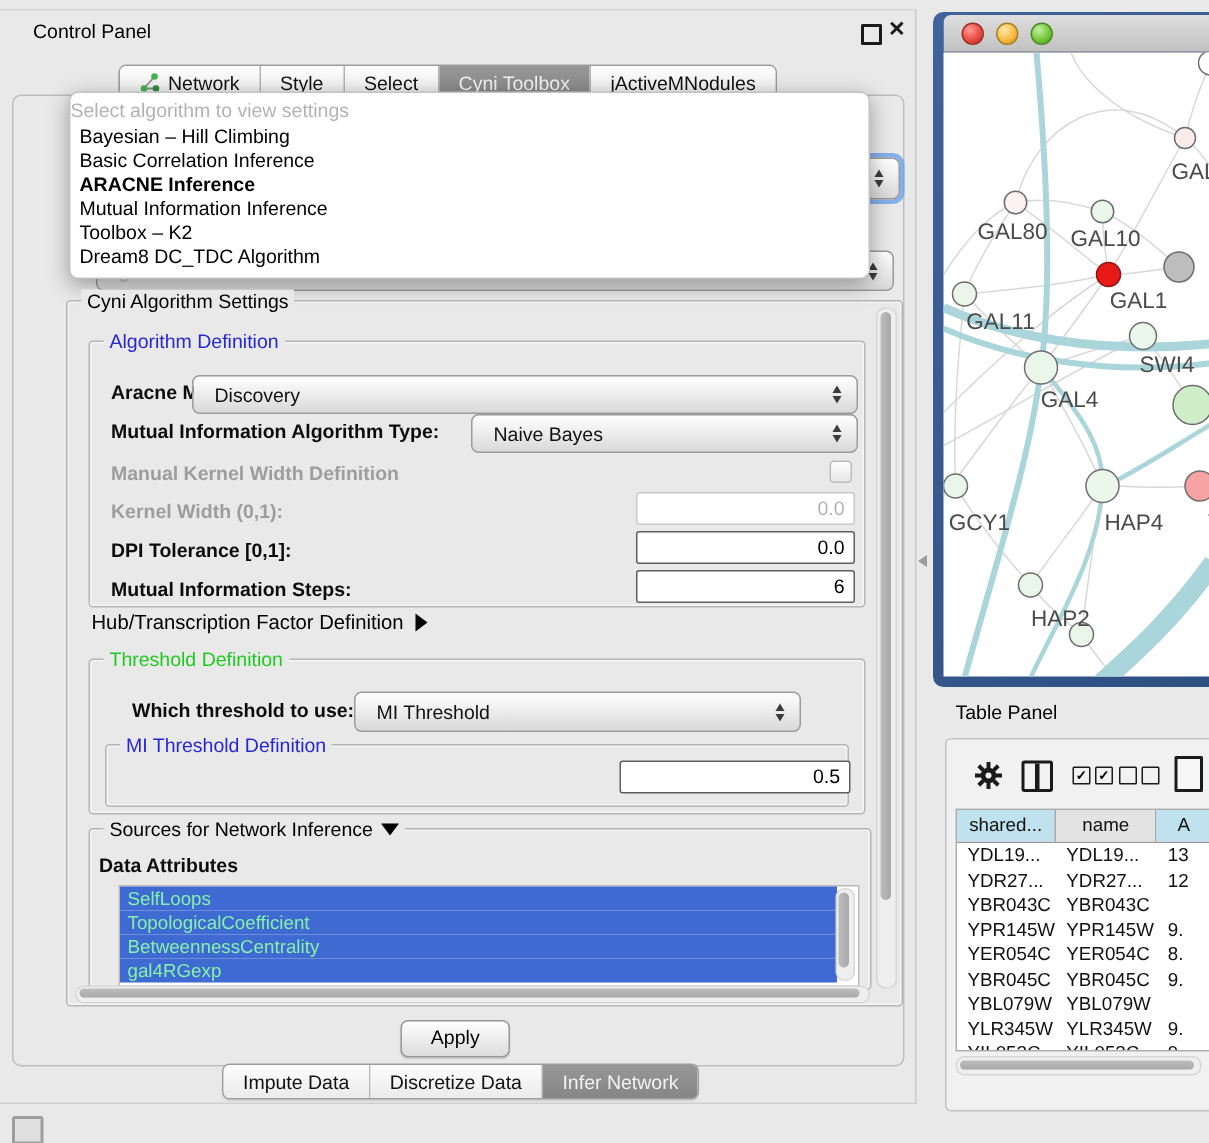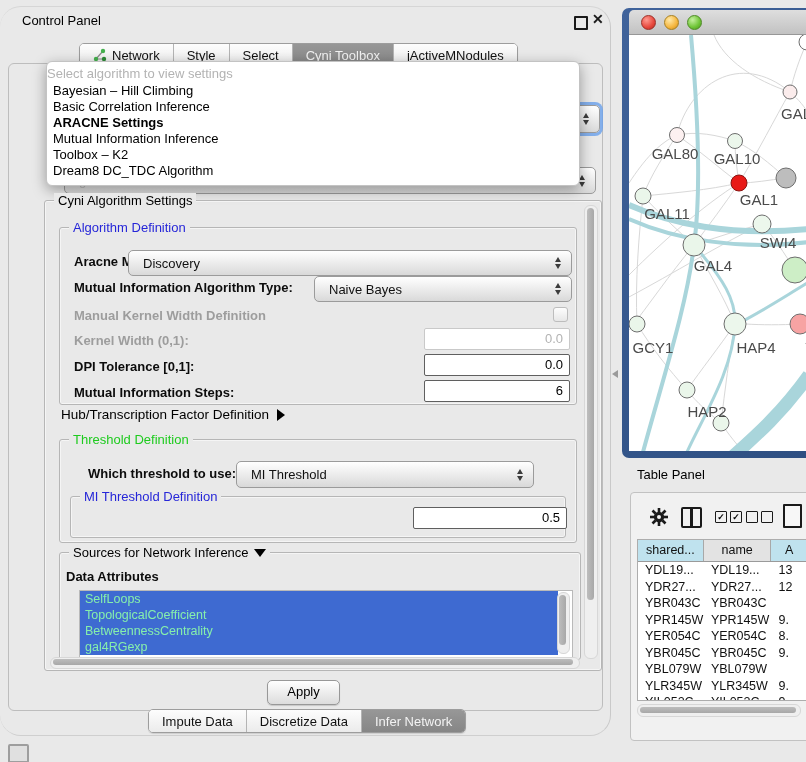--- a/index.html
+++ b/index.html
@@ -1,21 +1,21 @@
 <!DOCTYPE html>
 <html><head>
 <meta charset="utf-8">
 <style>
   html,body{margin:0;padding:0;}
   body{width:806px;height:762px;overflow:hidden;background:#e9e9e9;
        font-family:"Liberation Sans", sans-serif; position:relative;}
   .abs{position:absolute;}
   
   #control-panel{left:0;top:6px;width:610px;height:728px;background:#e9e9e9;
-     border-right:1px solid #c9c9c9;border-top:1px solid #d6d6d6;border-bottom:1px solid #cfcfcf;border-radius:21px;}
+     border-right:1px solid #c9c9c9;border-top:1px solid #d6d6d6;border-bottom:1px solid #cfcfcf;}
   .cp-title{left:22px;top:6px;font-size:13px;color:#000;}
   .win-float{left:574px;top:9px;width:10px;height:10px;border:2px solid #1a1a1a;border-radius:1px;background:transparent;}
   .win-close{left:592px;top:4px;font-size:14px;font-weight:bold;color:#1a1a1a;}
   
   .tabbar{display:flex;height:22px;border:1px solid #9d9d9d;border-radius:5px;overflow:hidden;
      background:linear-gradient(#fefefe,#e8e8e8);box-shadow:0 1px 1px rgba(0,0,0,.12);}
   .tab{display:flex;align-items:center;gap:5px;padding:0 13px;font-size:13px;color:#111;
      border-right:1px solid #b4b4b4;background:linear-gradient(#fdfdfd,#ebebeb);white-space:nowrap;}
   .tab:last-child{border-right:none;}
   .tab.sel{background:linear-gradient(#979797,#868686);color:#f3f3f3;}
@@ -137,21 +137,21 @@
         <i class="up"></i>
         <i class="dn"></i>
       </span>
   </div>
 
   <div class="abs" id="alg-popup">
     <div id="popup-prompt">Select algorithm to view settings</div>
     <div id="popup-items">
         <div class="popup-item">Bayesian – Hill Climbing</div>
         <div class="popup-item">Basic Correlation Inference</div>
-        <div class="popup-item sel">ARACNE Settings</div>
+        <div class="popup-item sel">ARACNE Inference</div>
         <div class="popup-item">Mutual Information Inference</div>
         <div class="popup-item">Toolbox – K2</div>
         <div class="popup-item">Dream8 DC_TDC Algorithm</div>
       </div>
   </div>
 
   <div class="abs groupbox" id="cyni-box">
     <span class="gtitle">Cyni Algorithm Settings</span>
 
     <div class="abs groupbox" style="left:14px;top:26px;width:516px;height:176px;">

